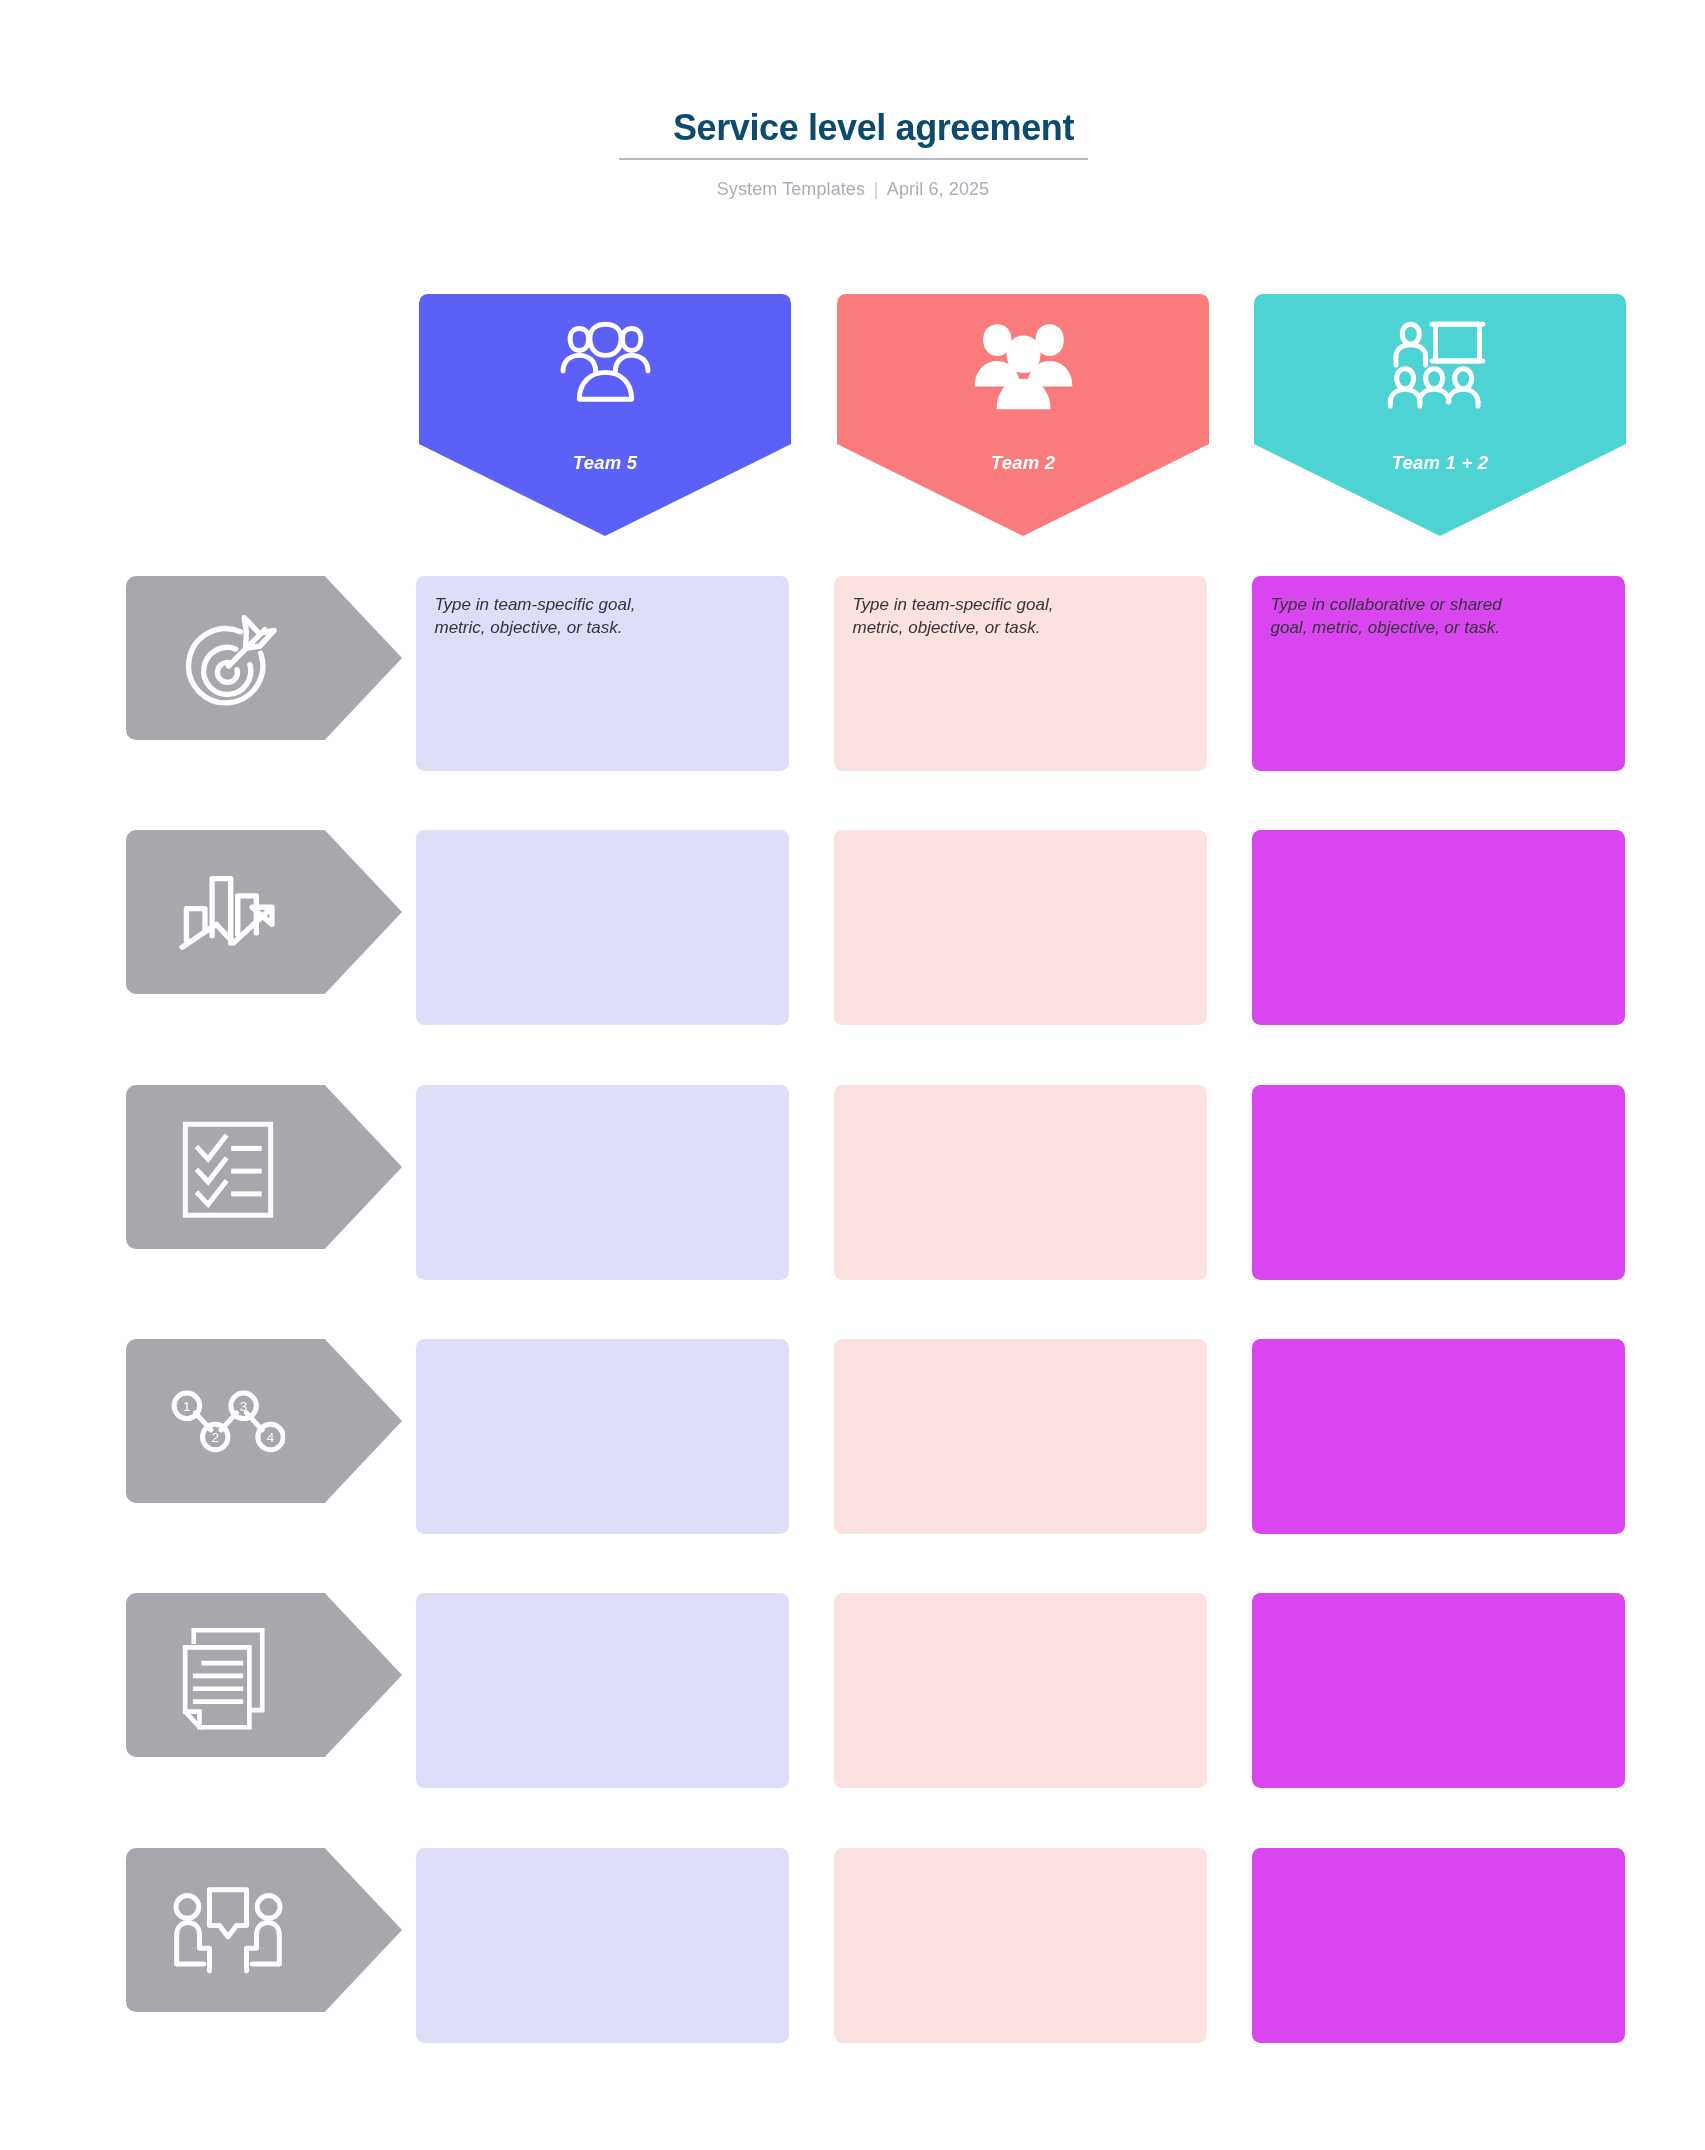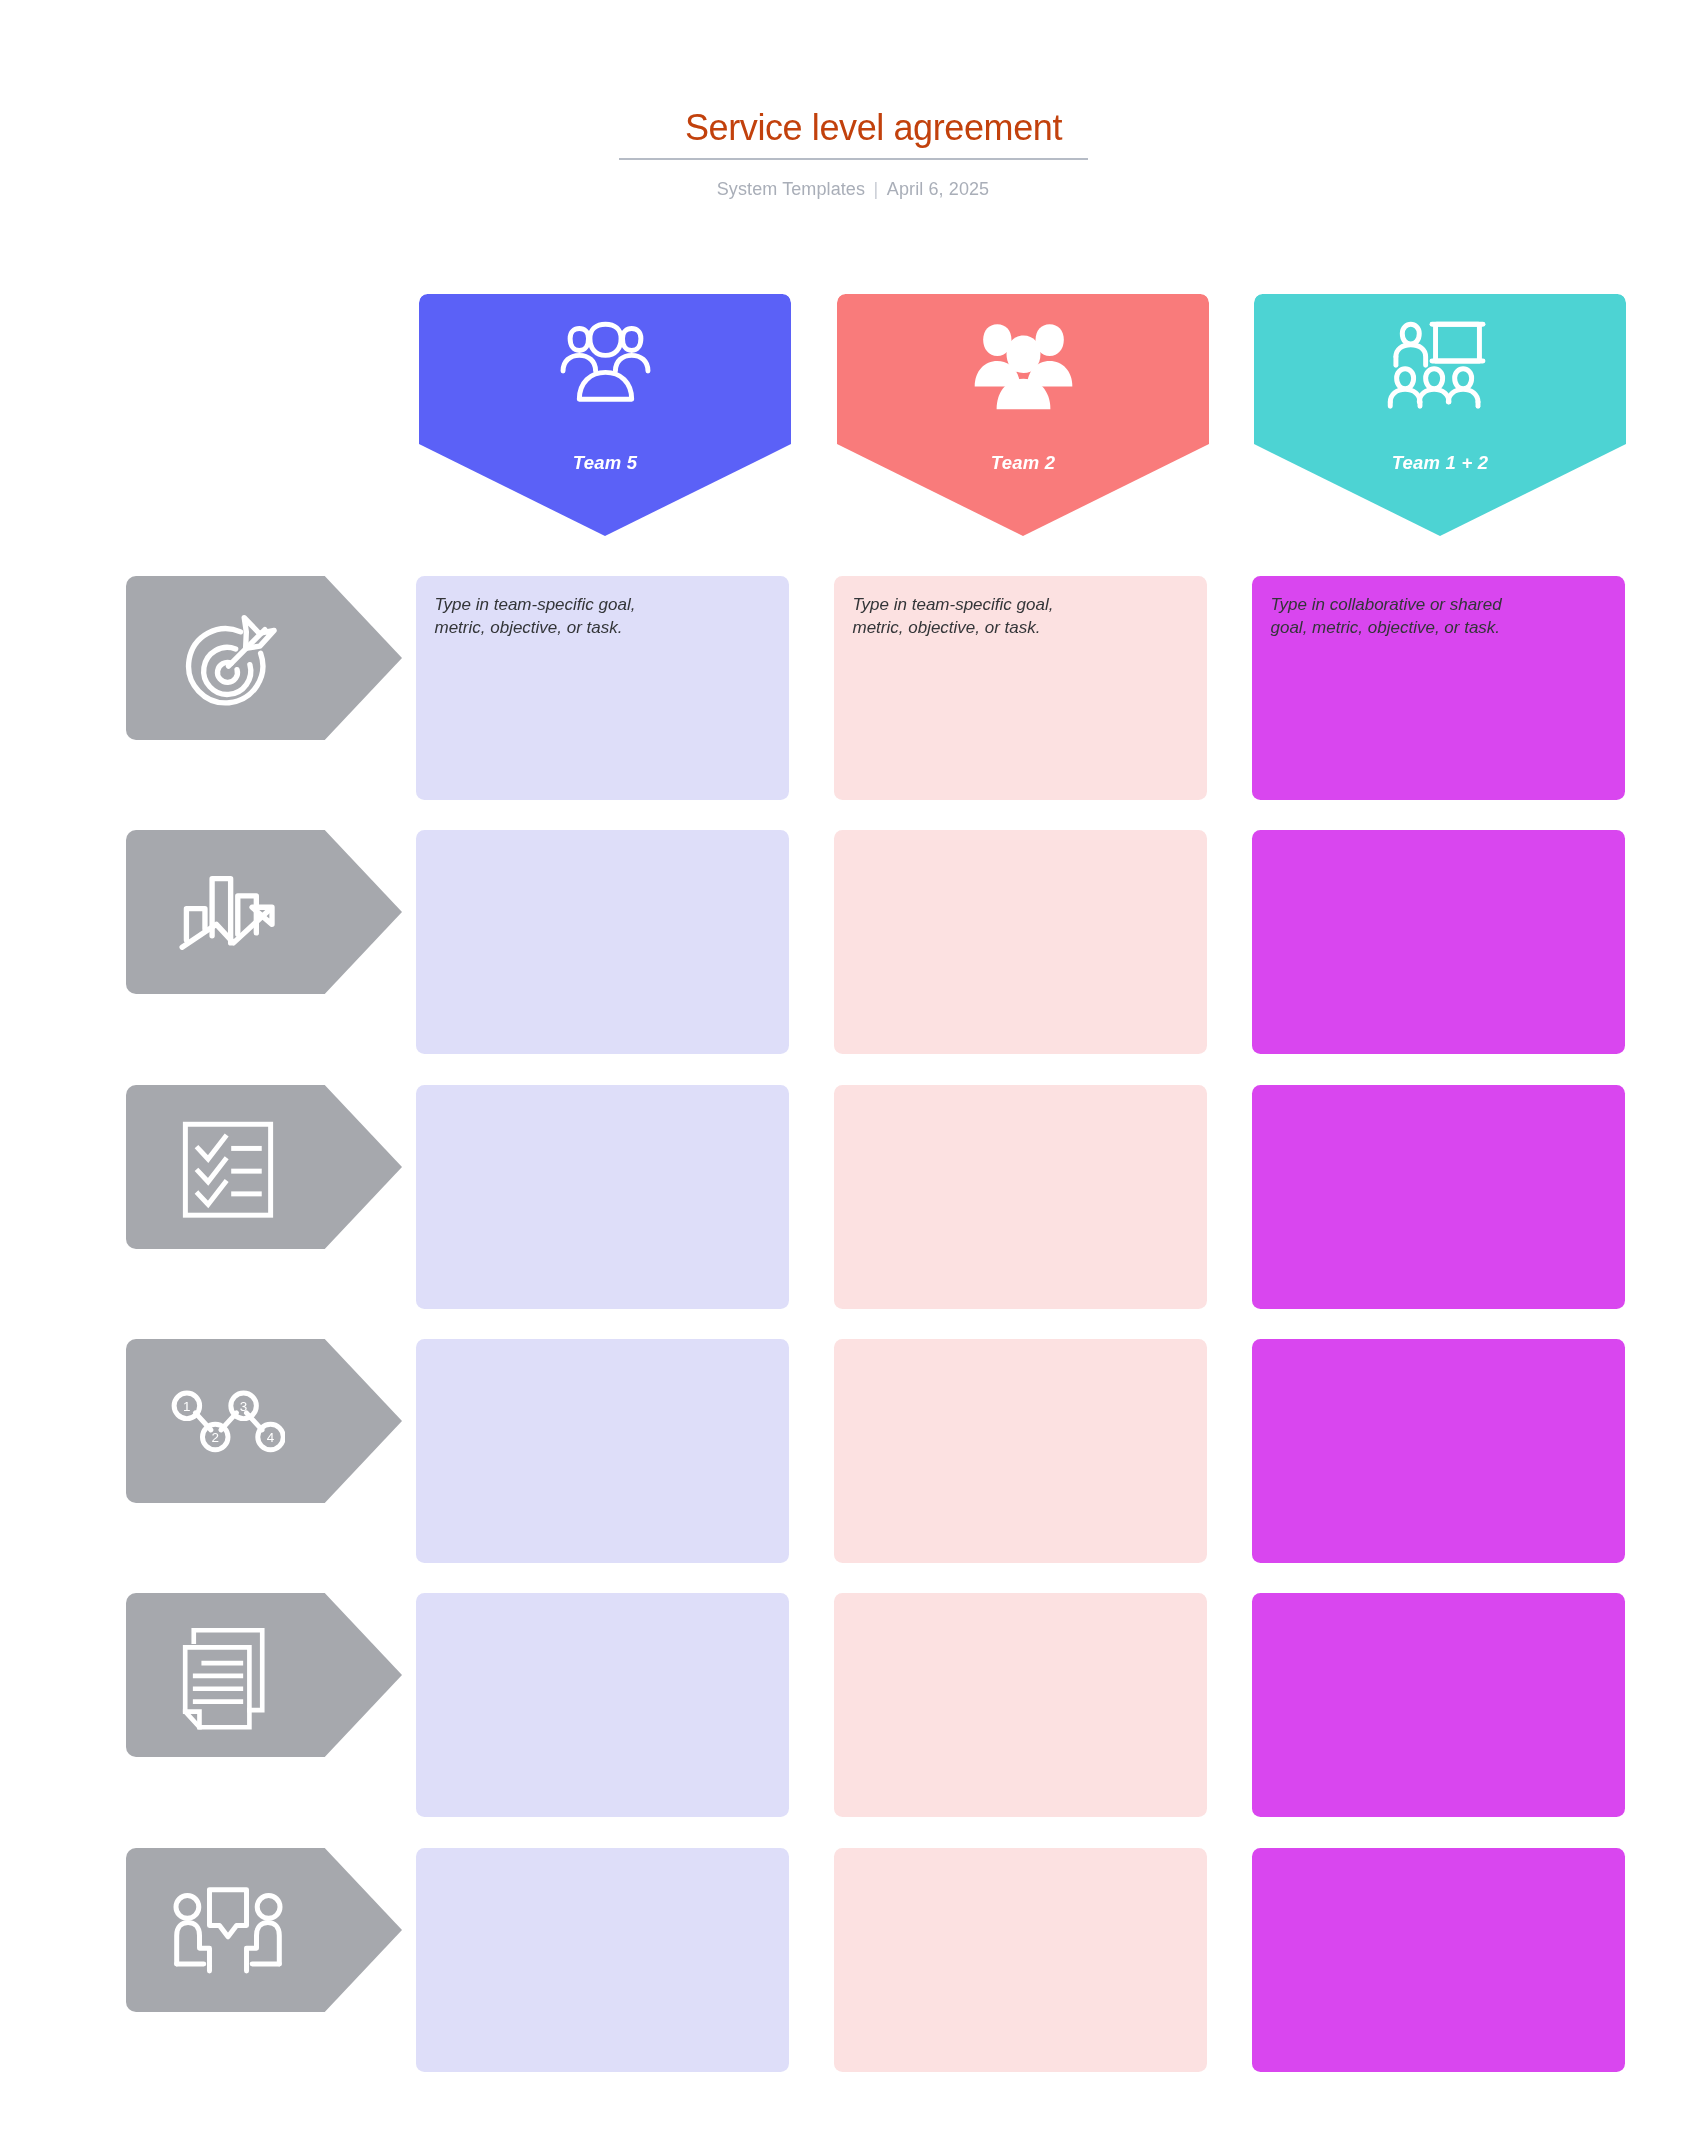--- a/index.html
+++ b/index.html
@@ -23,22 +23,22 @@
   #header {
     position: absolute;
     left: 0;
     top: 107px;
     width: 1706px;
     text-align: center;
   }
 
   #page-title {
     font-size: 36px;
-    font-weight: normal;
-    color: #c2410c;
+    font-weight: bold;
+    color: #0c4a6e;
     letter-spacing: -0.4px;
     line-height: 1.15;
     padding-bottom: 10px;
     margin-left: 41px;
   }
 
   #title-rule {
     width: 469px;
     height: 2.1px;
     background: #b6bcc6;
@@ -135,21 +135,21 @@
     font-weight: bold;
     font-style: italic;
     color: #ffffff;
     letter-spacing: 0.1px;
   }
 
   
   .cell {
     position: absolute;
     width: 373px;
-    height: 224px;
+    height: 195px;
     border-radius: 8.5px;
     padding: 17px 18.5px 0 18.5px;
   }
   .cell-text {
     font-size: 17px;
     font-style: italic;
     line-height: 1.37;
     color: #333538;
     white-space: pre-line;
   }

